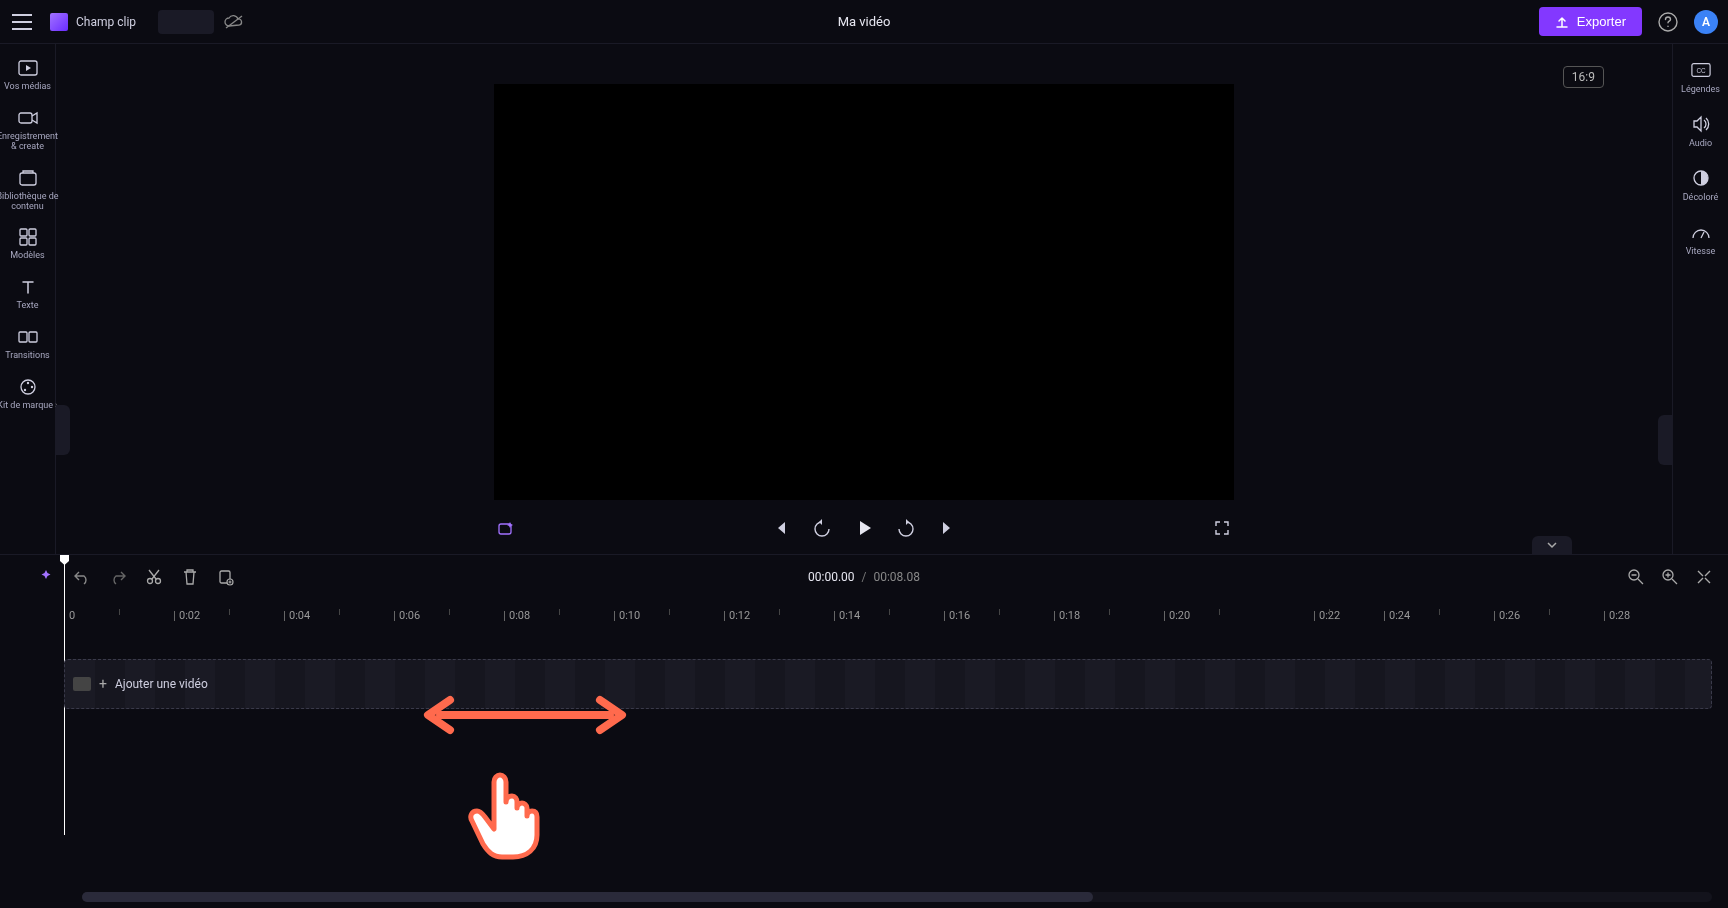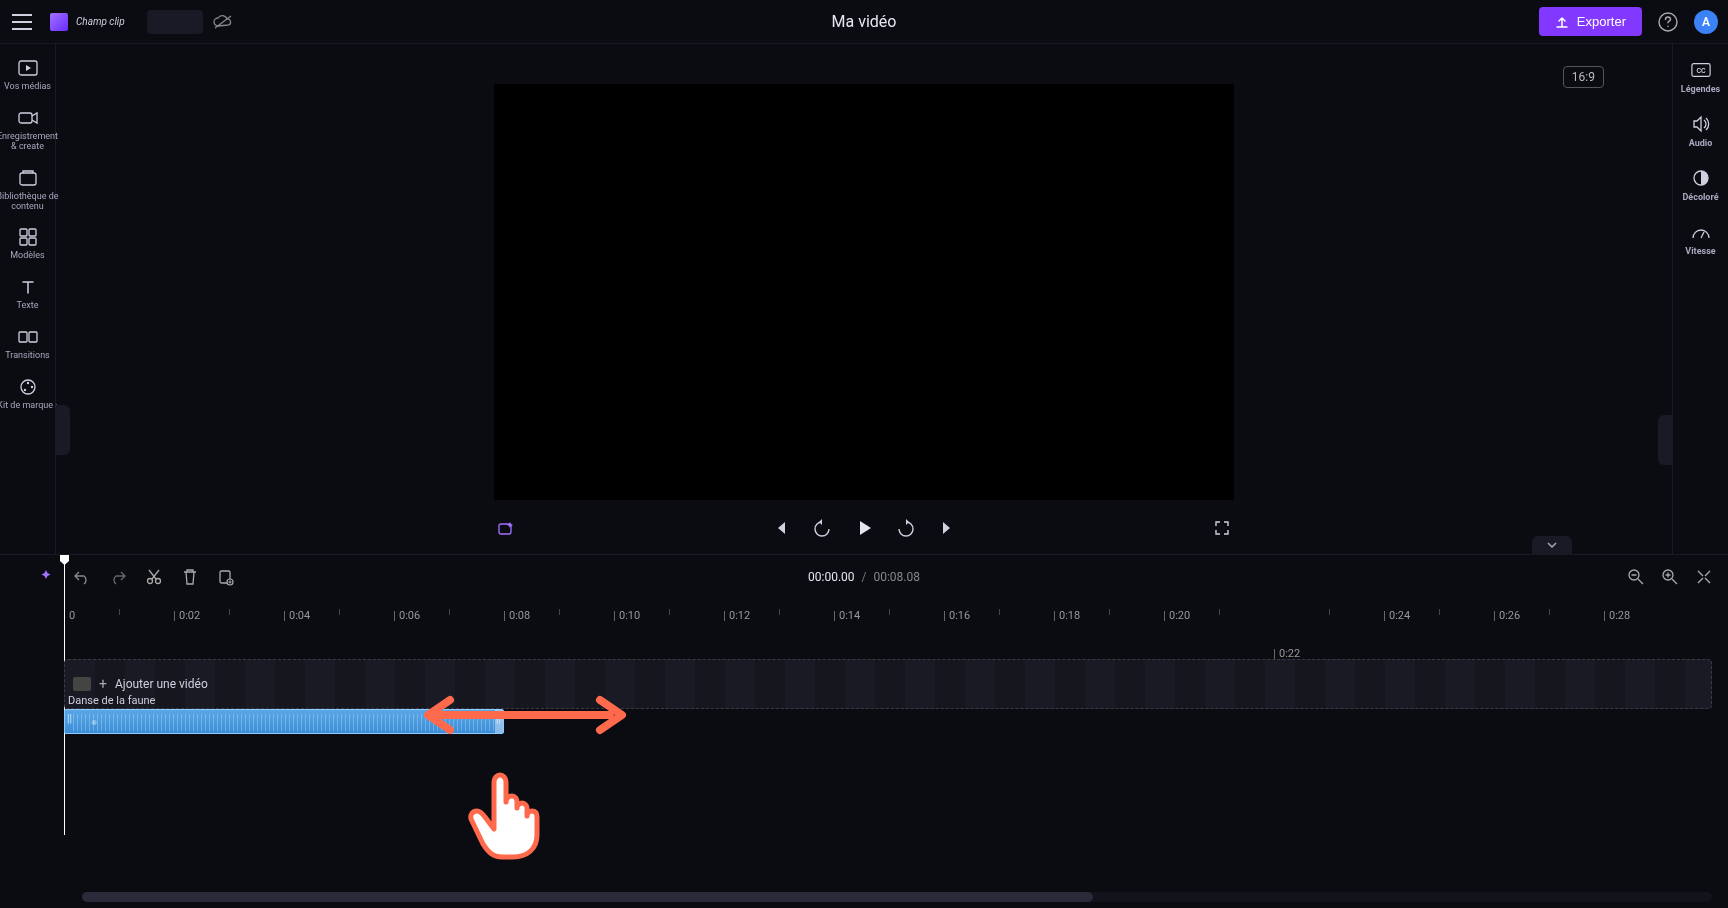--- a/index.html
+++ b/index.html
@@ -4,24 +4,24 @@
 <style>
   * { box-sizing: border-box; margin: 0; padding: 0; }
   html, body { width: 100%; height: 100%; background: #0b0b12; color: #cfcfe0; font-family: -apple-system, BlinkMacSystemFont, "Segoe UI", Roboto, sans-serif; font-size: 12px; overflow: hidden; }
   svg { display: block; }
 
   .root { width: 1728px; height: 908px; position: relative; background: #0b0b12; transform-origin: top left; }
 
   .header { height: 44px; display: flex; align-items: center; padding: 0 10px; background: #0b0b12; border-bottom: 1px solid #1a1a26; }
   .hamburger { width: 24px; height: 24px; display:flex; align-items:center; justify-content:center; cursor:pointer; }
   .logo { width: 18px; height: 18px; margin: 0 8px 0 16px; background: linear-gradient(135deg, #a272ff, #6a2cff); border-radius: 2px; }
-  .clip-name { color: #cfcfe0; font-size: 10px; margin-right: 22px; font-style: italic; }
+  .clip-name { color: #cfcfe0; font-size: 12px; margin-right: 22px; }
   .clip-box { width: 56px; height: 24px; background: #1a1a26; border-radius: 4px; margin-right: 10px; }
   .cloud-off { width: 20px; height: 20px; display:flex;align-items:center;justify-content:center; }
-  .title-center { position: absolute; left: 50%; transform: translateX(-50%); font-size: 16px; color: #e6e6f0; }
+  .title-center { position: absolute; left: 50%; transform: translateX(-50%); font-size: 13px; color: #e6e6f0; }
   .header-right { margin-left: auto; display: flex; align-items: center; gap: 14px; }
   .export-btn { background: #8338ff; color: #fff; border: none; border-radius: 4px; padding: 7px 16px; font-size: 13px; display: flex; align-items: center; gap: 8px; cursor: pointer; }
   .help-icon, .avatar { width: 24px; height: 24px; border-radius: 50%; display:flex;align-items:center;justify-content:center; }
   .avatar { background: #3b82f6; color: #fff; font-weight: 600; }
 
   .body { display: flex; height: calc(908px - 44px - 354px); }
 
   .sidebar-left { width: 56px; background: #0b0b12; border-right: 1px solid #1a1a26; display: flex; flex-direction: column; align-items: center; padding-top: 6px; }
   .sidebar-left .item { width: 68px; padding: 8px 2px; display:flex; flex-direction:column; align-items:center; gap:4px; cursor:pointer; text-align:center; }
   .sidebar-left .item .ico { width:20px; height:20px; display:flex;align-items:center;justify-content:center; }
@@ -33,21 +33,21 @@
   .canvas-area { margin-top: 40px; width: 740px; height: 416px; background: #000; }
   .aspect-badge { position: absolute; top: 22px; right: 68px; border:1px solid #555; border-radius:4px; padding:3px 8px; font-size:12px; color:#bbb; cursor:pointer; }
 
   .controls { margin-top: 16px; width: 740px; display:flex; align-items:center; }
   .ctl-left{ width:40px; display:flex; }
   .ctl-center{ flex:1; display:flex; justify-content:center; gap:18px; }
   .ctl-right{ width:40px; display:flex; justify-content:flex-end; }
   .ctl-btn{ width:24px; height:24px; display:flex;align-items:center;justify-content:center; cursor:pointer; }
 
   .sidebar-right { width: 56px; background: #0b0b12; border-left: 1px solid #1a1a26; display:flex; flex-direction:column; align-items:center; padding-top:6px; gap:0; }
-  .sidebar-right .item { width:56px; padding:10px 2px; display:flex; flex-direction:column; align-items:center; gap:4px; cursor:pointer; text-align:center;font-weight:bold; }
+  .sidebar-right .item { width:56px; padding:10px 2px; display:flex; flex-direction:column; align-items:center; gap:4px; cursor:pointer; text-align:center; }
   .sidebar-right .item .ico { width:20px; height:20px; display:flex;align-items:center;justify-content:center; }
   .sidebar-right .item .lbl { font-size:9px; color:#a8a8c0; }
   .right-tongue { position:absolute; right:56px; top:415px; width:14px; height:50px; background:#1a1a26; border-radius:6px 0 0 6px; cursor:pointer; }
 
   .panel-chevron { position:absolute; right:100px; bottom:0px; width:40px; height:18px; background:#1a1a26; border-radius:6px 6px 0 0; display:flex;align-items:center;justify-content:center; cursor:pointer; }
 
   
   .timeline-area { position:absolute; left:0; right:0; bottom:0; height:354px; background:#0b0b12; border-top:1px solid #1a1a26; }
   .tl-toolbar { height:44px; display:flex; align-items:center; padding:0 14px 0 36px; position:relative; }
   .tl-tools-left { display:flex; gap:16px; align-items:center; }
@@ -380,43 +380,36 @@
         <div class="tick" style="left: 660px; text-align: right;">0:12</div>
         <div class="minor" style="left: 715px;"></div>
         <div class="tick" style="left: 770px;">0:14</div>
         <div class="minor" style="left: 825px;"></div>
         <div class="tick" style="left: 880px;">0:16</div>
         <div class="minor" style="left: 935px;"></div>
         <div class="tick" style="left: 990px;">0:18</div>
         <div class="minor" style="left: 1045px;"></div>
         <div class="tick" style="left: 1100px;">0:20</div>
         <div class="minor" style="left: 1155px;"></div>
-        <div class="tick" style="left: 1210px; margin-top: 38px;">0:22</div>
+        <div class="tick" style="left: 1250px;">0:22</div>
         <div class="minor" style="left: 1265px;"></div>
         <div class="tick" style="left: 1320px;">0:24</div>
         <div class="minor" style="left: 1375px;"></div>
         <div class="tick" style="left: 1430px;">0:26</div>
         <div class="minor" style="left: 1485px;"></div>
         <div class="tick" style="left: 1540px;">0:28</div>
       </div>
   <div class="playhead"></div>
 
   <div class="tracks">
     <div class="video-track">
       <div class="vt-ico"></div>
       <span class="vt-plus">+</span>
       <span class="vt-label">Ajouter une vidéo</span>
     </div>
-    <div class="audio-track">
-      <div class="audio-label">Danse de la faune</div>
-      <div class="audio-clip">
-        <div class="waveform"></div>
-        <div class="trim"></div>
-      </div>
-    </div>
   </div>
 
   <div class="h-scroll">
     <div class="thumb"></div>
   </div>
 </div>
 
 <div class="annotation-arrow">
   <svg width="210" height="50" viewBox="0 0 210 50">
     <line x1="20" y1="25" x2="190" y2="25" stroke="#ff6a4d" stroke-width="8" stroke-linecap="round"></line>

